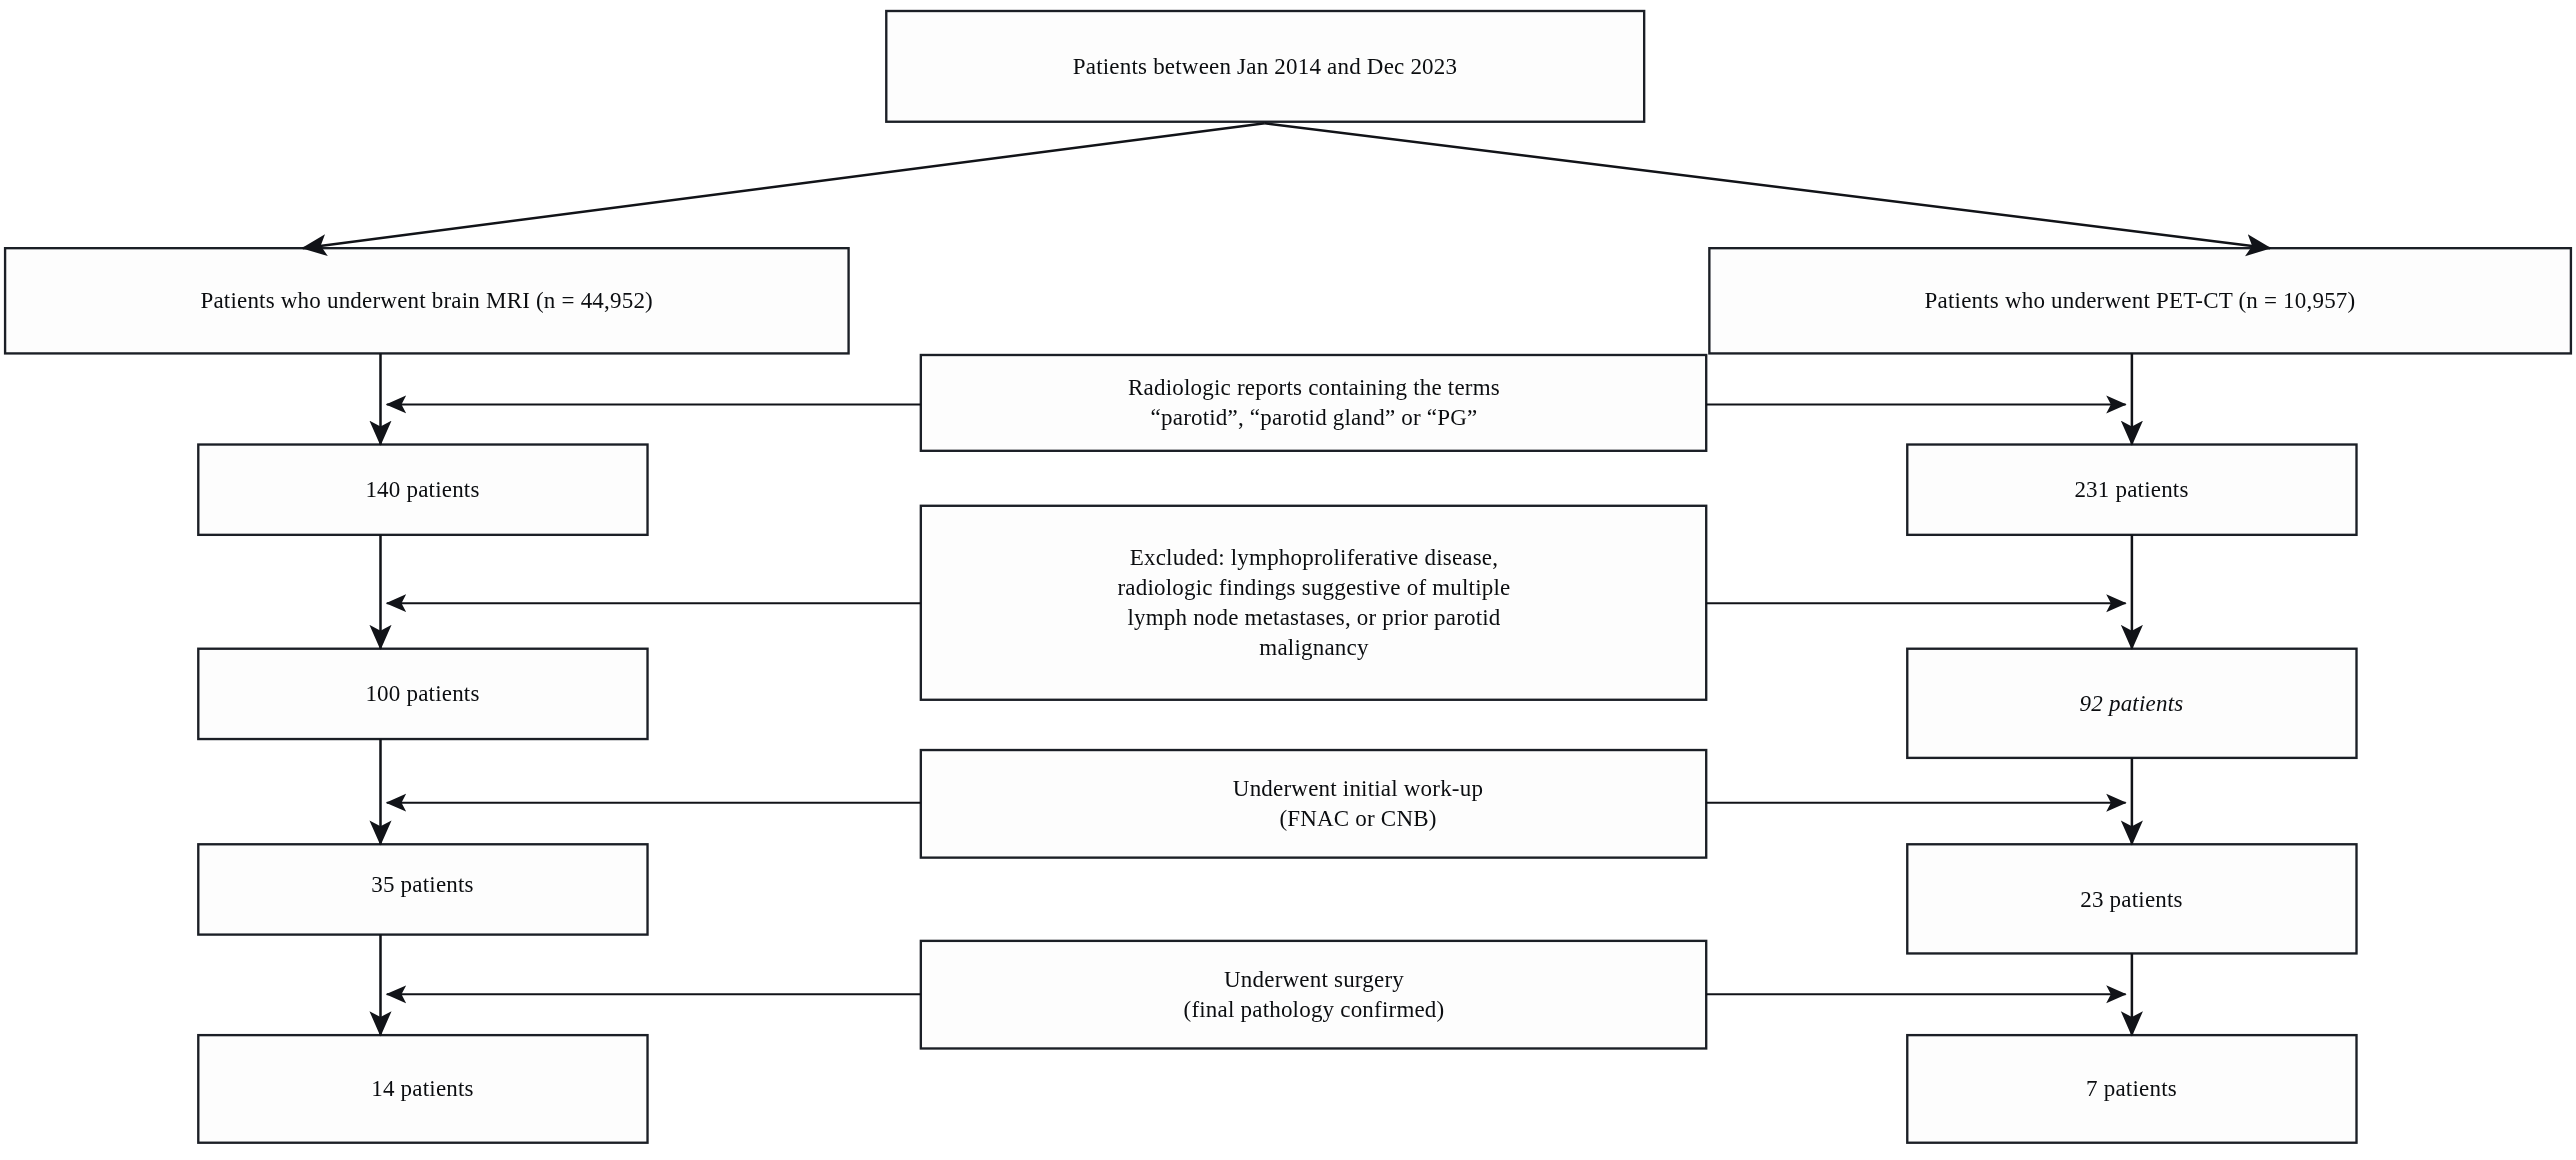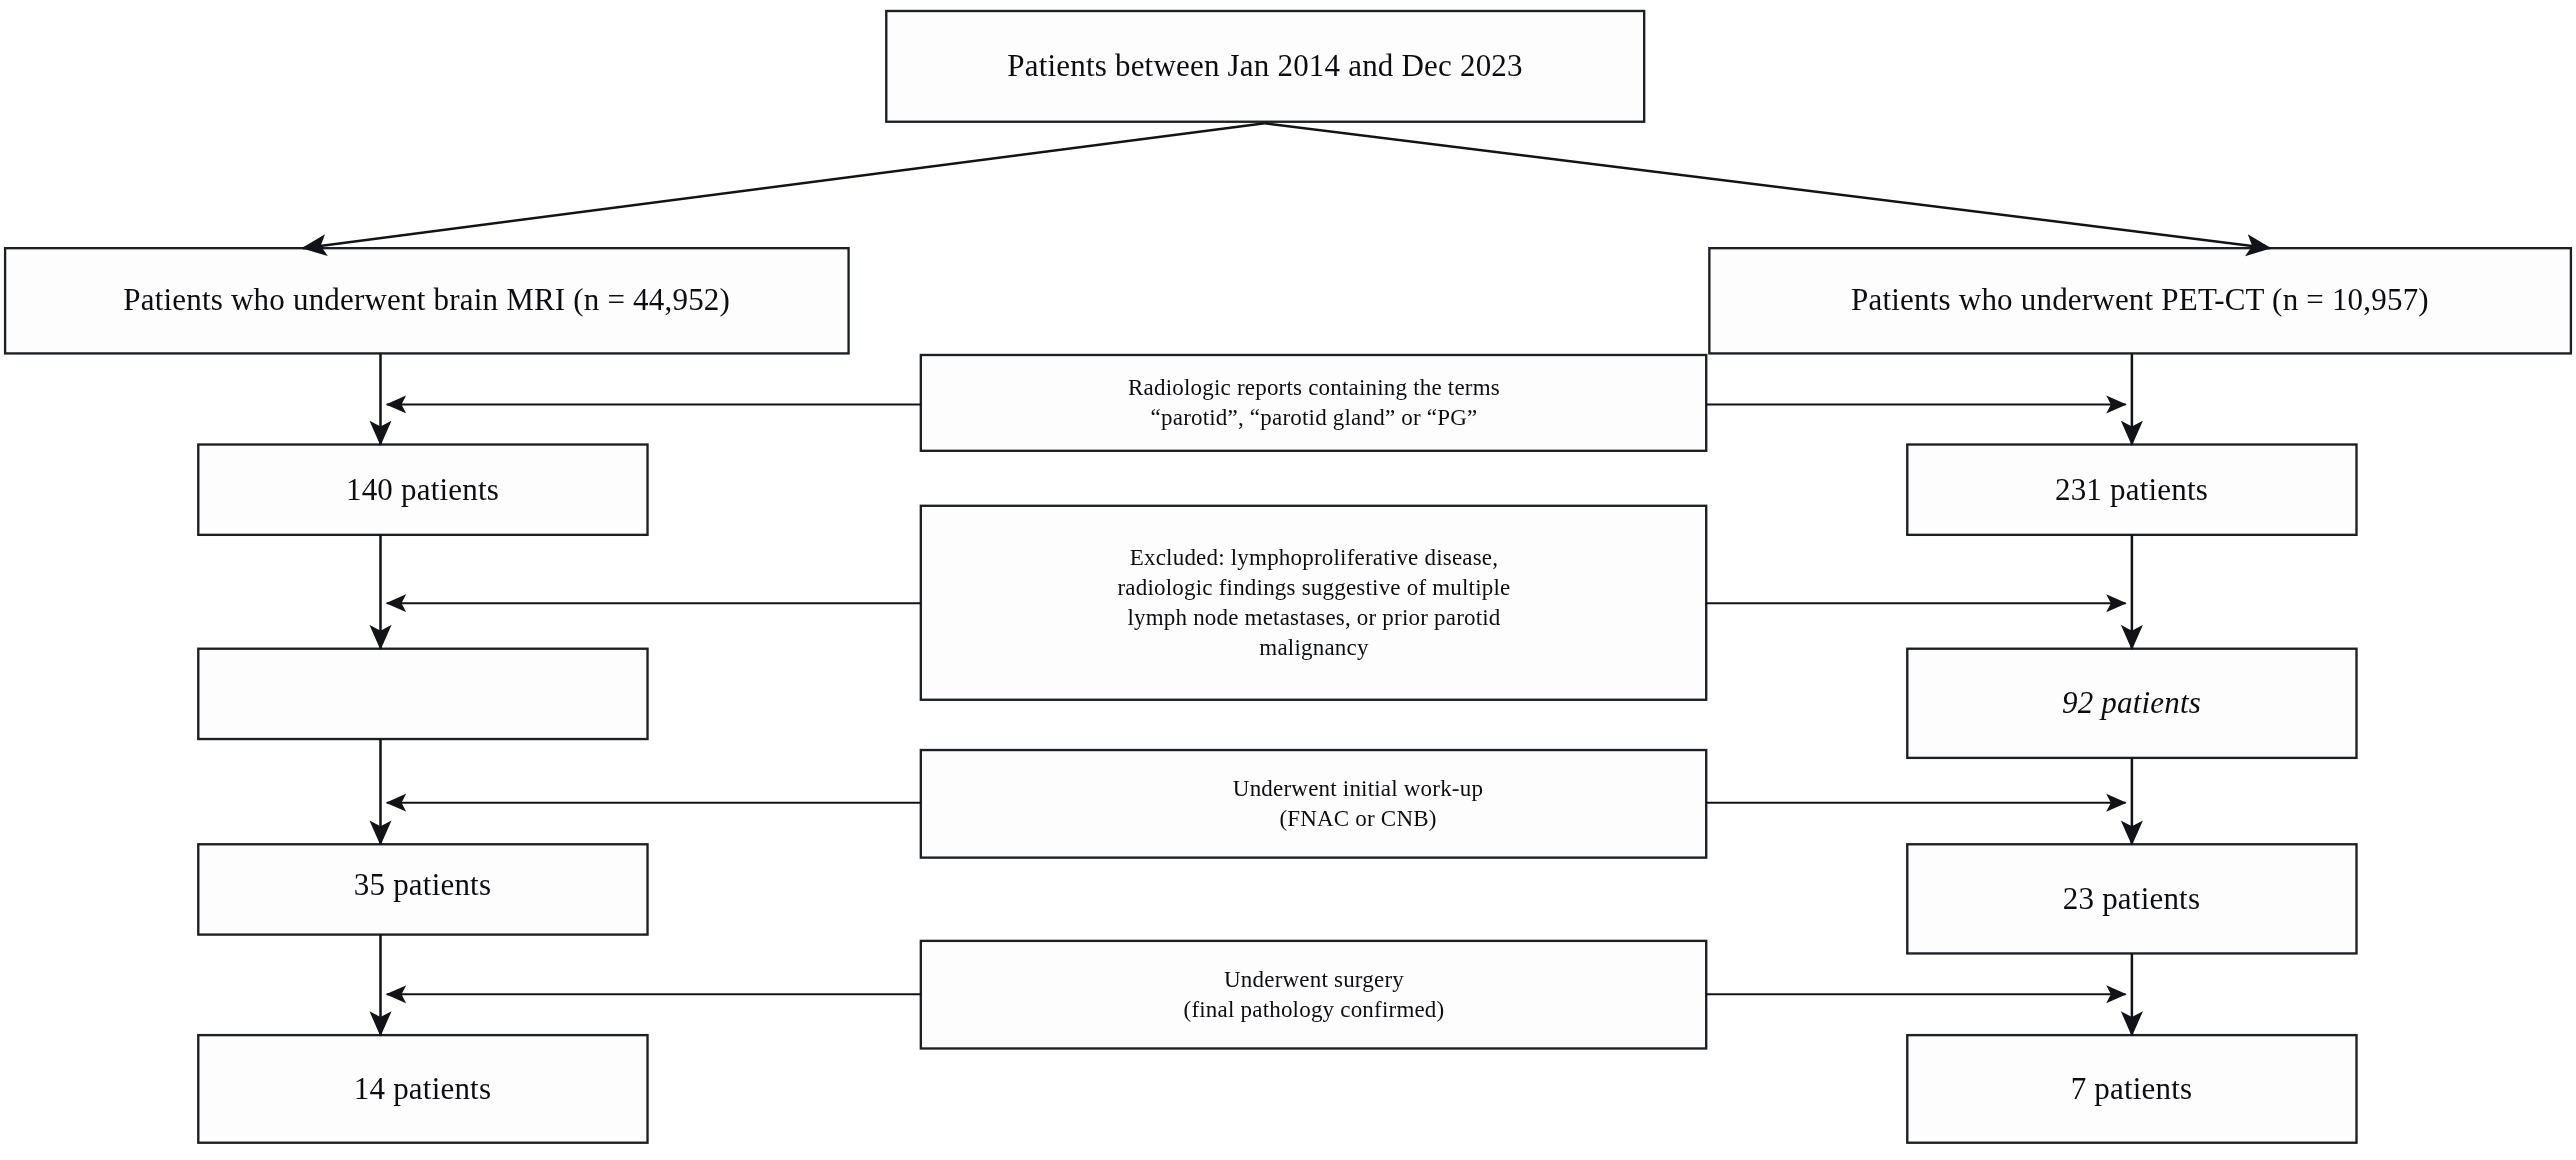--- a/index.html
+++ b/index.html
@@ -45,21 +45,21 @@
     align-items: center;
     justify-content: center;
     text-align: center;
     color: #0b0d10;
     font-family: "Liberation Serif", "DejaVu Serif", serif;
     line-height: 1.30;
     letter-spacing: 0.2px;
     pointer-events: none;
   }
   .boxlabel span { display: block; width: 100%; }
-  .fs-main { font-size: 31px; }
+  .fs-main { font-size: 23px; }
   .fs-crit { font-size: 23px; }
 </style>
 </head>
 <body>
 
 <div id="page">
 
   <svg class="flow" viewBox="0 0 3279 1477">
     <defs>
       <marker id="ah" markerWidth="12" markerHeight="12" refX="9.5" refY="5" orient="auto" markerUnits="strokeWidth">
@@ -125,20 +125,23 @@
     <span>Patients who underwent PET-CT (n = 10,957)</span>
   </div>
 
   <div class="boxlabel fs-main" style="left:198px;top:445px;width:449px;height:90px;">
     <span>140 patients</span>
   </div>
   <div class="boxlabel fs-main" style="left:1907px;top:445px;width:449px;height:90px;">
     <span>231 patients</span>
   </div>
 
+  <div class="boxlabel fs-main" style="left:198px;top:649px;width:449px;height:90px;">
+    <span>100 patients</span>
+  </div>
   <div class="boxlabel fs-main" style="left:1907px;top:649px;width:449px;height:109px;font-style:italic;">
     <span>92 patients</span>
   </div>
 
   <div class="boxlabel fs-main" style="left:198px;top:845px;width:449px;height:80px;align-items:center;">
     <span>35 patients</span>
   </div>
   <div class="boxlabel fs-main" style="left:1907px;top:845px;width:449px;height:109px;">
     <span>23 patients</span>
   </div>

